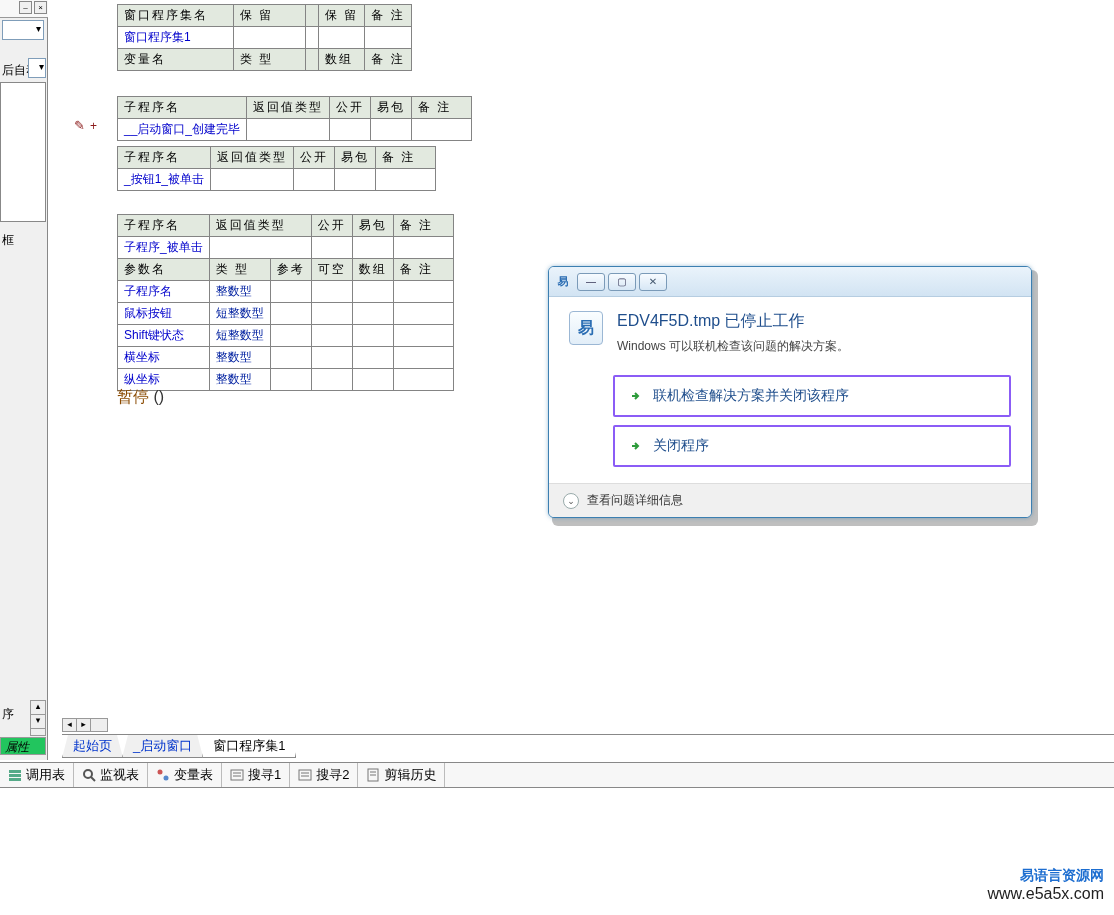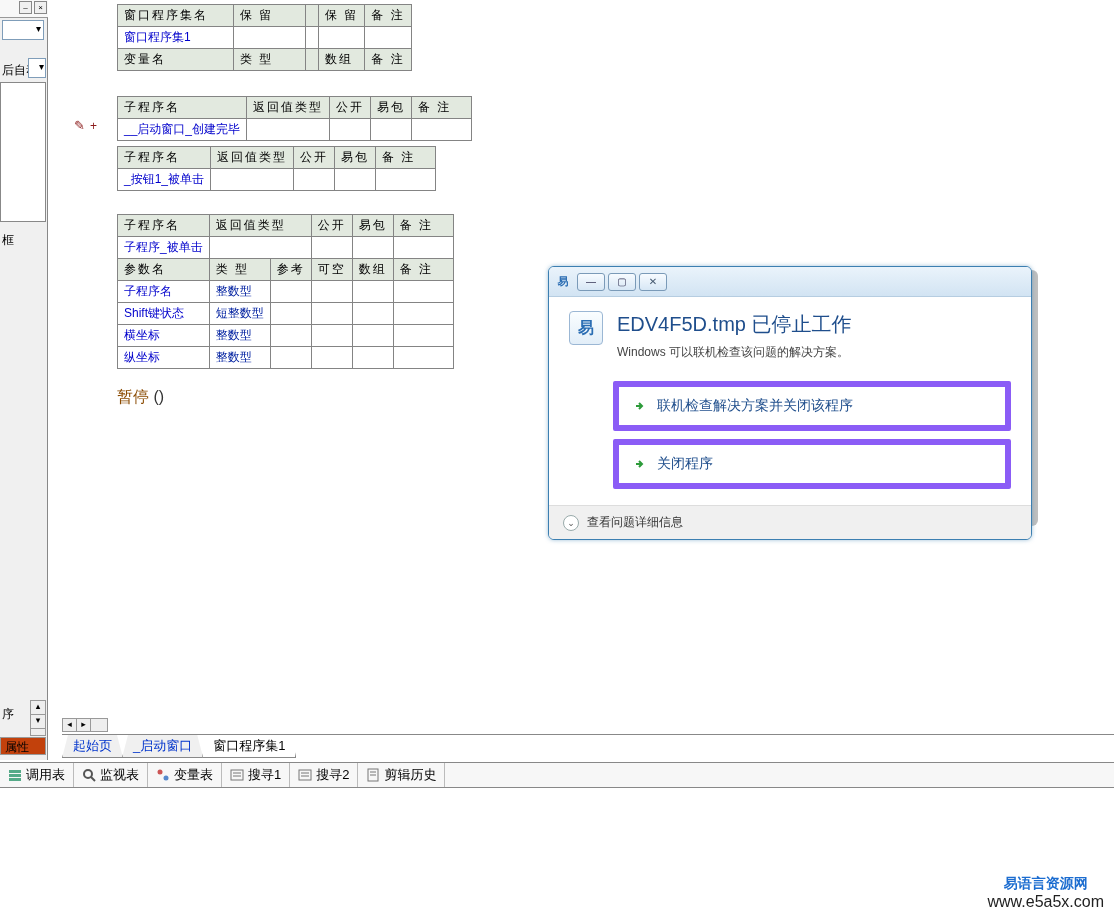--- a/index.html
+++ b/index.html
@@ -47,21 +47,21 @@
 }
 .left-dropdown2::after { content: "▾"; position: absolute; right: 1px; top: 2px; font-size: 10px; }
 .left-box {
   position: absolute; left: 0; top: 82px; width: 46px; height: 140px;
   border: 1px solid #888; background: #fff;
 }
 .left-kuang { position: absolute; left: 2px; top: 232px; font-size: 12px; }
 .left-xu { position: absolute; left: 2px; top: 706px; font-size: 12px; }
 .left-prop-tab {
   position: absolute; left: 0; top: 737px; width: 46px; height: 18px;
-  border: 1px solid #999; background: #c2410c; font-size: 12px; padding: 1px 4px;
+  border: 1px solid #999; background: #22c55e; font-size: 12px; padding: 1px 4px; font-style: italic;
 }
 
 
 .code-area {
   position: absolute;
   left: 62px; top: 0;
   width: 1052px; height: 732px;
   background: #fff;
   overflow: hidden;
 }
@@ -144,22 +144,22 @@
 .bb-item {
   display: flex; align-items: center; gap: 4px;
   padding: 0 8px; height: 100%;
   border-right: 1px solid #bbb;
   cursor: pointer;
 }
 .bb-icon { width: 14px; height: 14px; display: inline-block; }
 
 
 .watermark {
-  position: absolute; right: 10px; bottom: 4px;
-  text-align: center;
+  position: absolute; right: 10px; bottom: 12px;
+  text-align: right;
   font-size: 14px;
 }
 .watermark .line1 { color: #1c6dd0; font-weight: bold; }
 .watermark .line2 { color: #222; font-size: 16px; }
 
 
 .dlg-shadow {
   position: absolute;
   left: 552px; top: 270px;
   width: 486px; height: 256px;
@@ -202,24 +202,24 @@
   background: #fff;
 }
 .dlg-headrow { display: flex; gap: 14px; align-items: flex-start; margin-bottom: 20px; }
 .dlg-appicon {
   width: 34px; height: 34px;
   border: 1px solid #9bb7d4; border-radius: 4px;
   display: inline-flex; align-items: center; justify-content: center;
   background: linear-gradient(#fafeff,#e2eef8);
 }
 .dlg-appicon span { color: #2a6db3; font-weight: bold; font-size: 16px; }
-.dlg-headtext .h1 { color: #1f4e8c; font-size: 20px; margin-bottom: 6px; }
+.dlg-headtext .h1 { color: #1f4e8c; font-size: 16px; margin-bottom: 6px; }
 .dlg-headtext .sub { font-size: 12px; color: #444; }
 .dlg-option {
-  border: 6px solid #8b5cf6;
+  border: 2px solid #8b5cf6;
   border-radius: 2px;
   padding: 10px 14px;
   margin: 0 0 8px 44px;
   display: flex; align-items: center; gap: 10px;
   cursor: pointer;
 }
 .dlg-option:last-of-type { margin-bottom: 0; }
 .arrow-ico {
   width: 14px; height: 14px;
   display: inline-flex; align-items: center; justify-content: center;
@@ -357,20 +357,28 @@
       <th>参数名</th>
       <th style="width:60px">类 型</th>
       <th style="width:30px">参考</th>
       <th style="width:30px">可空</th>
       <th style="width:30px">数组</th>
       <th style="width:40px" colspan="2">备 注</th>
     </tr>
     <tr>
       <td class="link">子程序名</td>
       <td class="val">整数型</td>
+      <td></td>
+          <td></td>
+          <td></td>
+          <td colspan="2"></td>
+    </tr>
+    <tr>
+      <td class="link">鼠标按钮</td>
+      <td class="val">短整数型</td>
       <td></td>
           <td></td>
           <td></td>
           <td colspan="2"></td>
     </tr>
     <tr>
       <td class="link">Shift键状态</td>
       <td class="val">短整数型</td>
       <td></td>
           <td></td>

